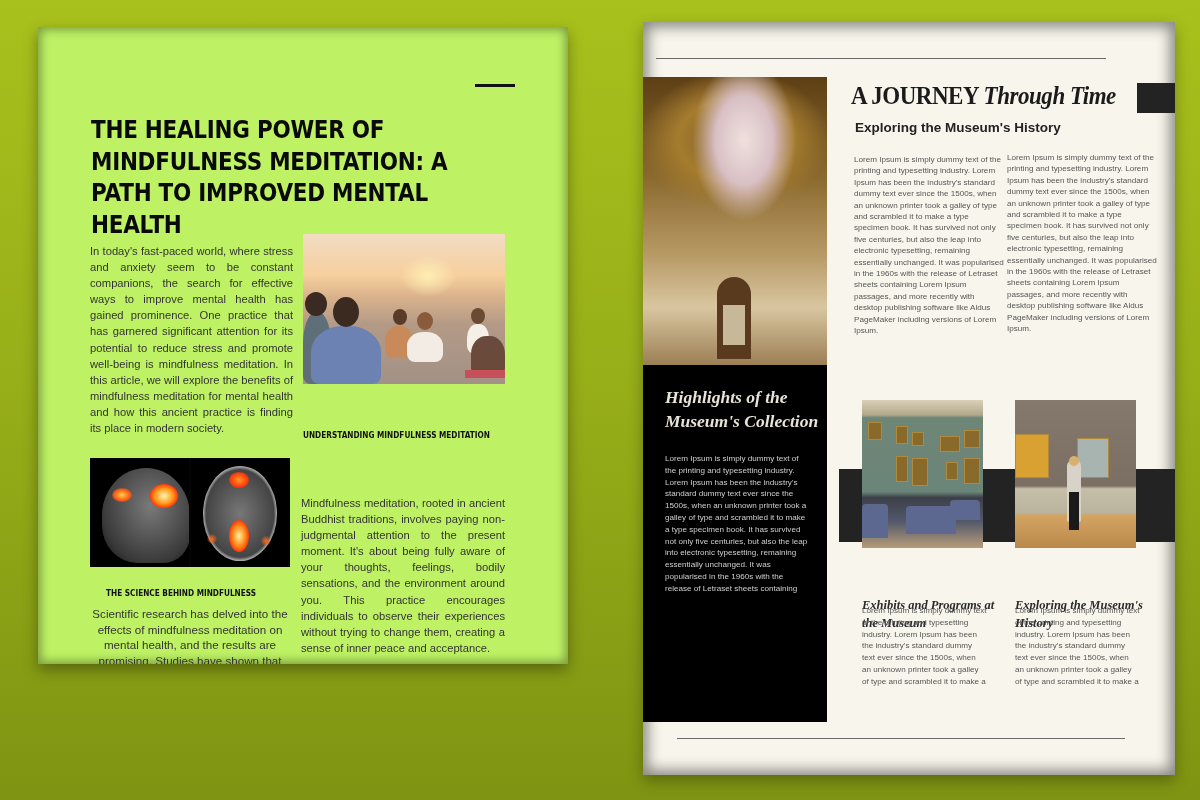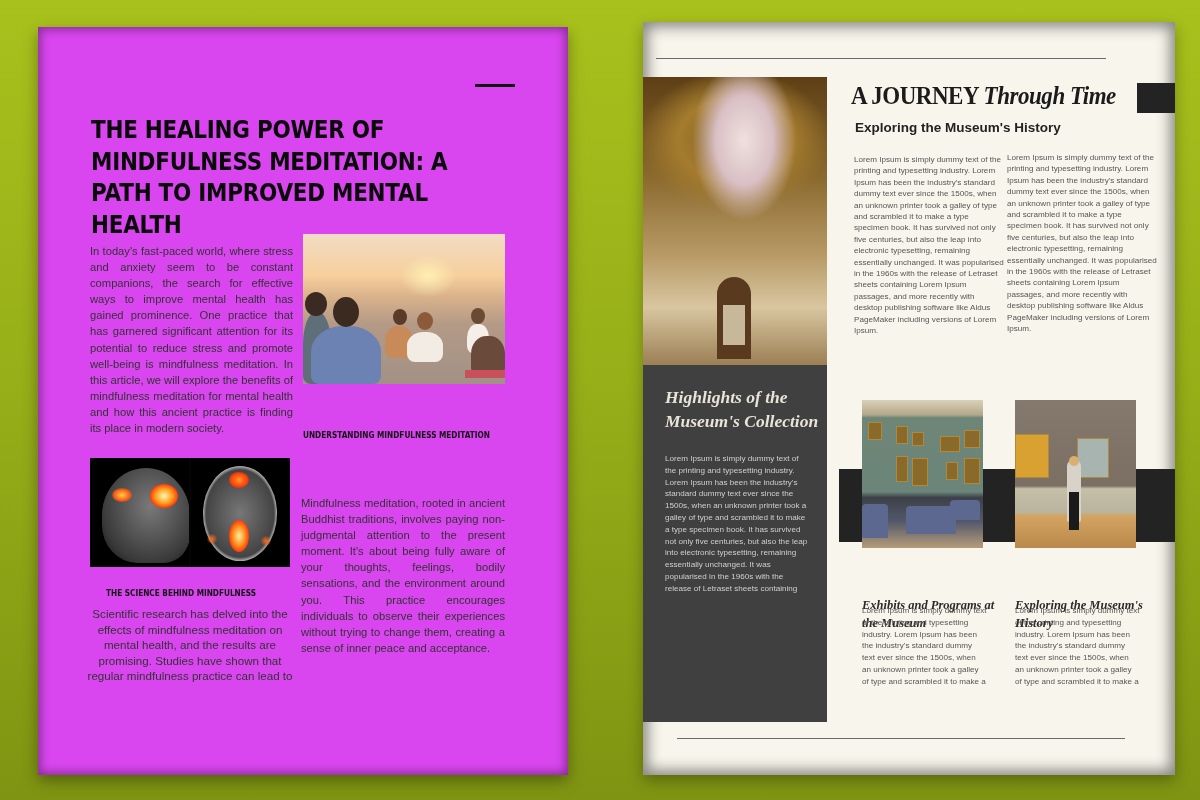--- a/index.html
+++ b/index.html
@@ -5,22 +5,22 @@
   * { box-sizing: border-box; margin: 0; padding: 0; }
   html, body { width: 1200px; height: 800px; overflow: hidden; }
   body {
     position: relative;
     background: linear-gradient(180deg, #a9c11c 0%, #98b019 45%, #7f9412 100%);
     font-family: "Liberation Sans", sans-serif;
   }
 
   
   .page-left {
-    position: absolute; left: 38px; top: 27px; width: 530px; height: 748px;
-    background: #d946ef;
+    position: absolute; left: 38px; top: 27px; width: 530px; height: 637px;
+    background: #bef264;
     box-shadow: inset 0 0 10px 3px rgba(0,0,0,0.35), 0 6px 14px rgba(0,0,0,0.35);
     overflow: hidden;
   }
   .pl-dash { position: absolute; left: 437px; top: 57px; width: 40px; height: 3px; background: #111; }
   .pl-title {
     position: absolute; left: 53px; top: 87px; width: 400px;
     font-family: "DejaVu Sans", sans-serif; font-weight: bold;
     font-size: 25px; line-height: 31.5px; letter-spacing: -0.3px;
     color: #0a0a0a; transform: scaleX(0.86); transform-origin: left top;
     width: 470px;
@@ -88,21 +88,21 @@
   .pr-title .italic { font-style: italic; }
   .pr-title-block { position: absolute; left: 494px; top: 61px; width: 40px; height: 30px; background: #232323; }
   .pr-subtitle {
     position: absolute; left: 212px; top: 98px; font-size: 13.5px; color: #222; white-space: nowrap;
   }
   .pr-col { position: absolute; width: 150px; font-size: 8.1px; line-height: 11.4px; color: #555; }
   .pr-col-1 { left: 211px; top: 132px; }
   .pr-col-2 { left: 364px; top: 130px; }
 
   .pr-dark-panel {
-    position: absolute; left: 0; top: 343px; width: 184px; height: 357px; background: #404040;
+    position: absolute; left: 0; top: 343px; width: 184px; height: 357px; background: #000000;
   }
   .pr-dark-heading {
     position: absolute; left: 22px; top: 20px; width: 160px;
     font-family: "Liberation Serif", serif; font-style: italic; font-size: 17.5px; line-height: 24px; color: #e8e4d8;
   }
   .pr-dark-text {
     position: absolute; left: 22px; top: 88px; width: 145px;
     font-size: 8.1px; line-height: 11.8px; color: #cfcfcf;
   }
   .pr-dark-text p + p { margin-top: 12px; }

